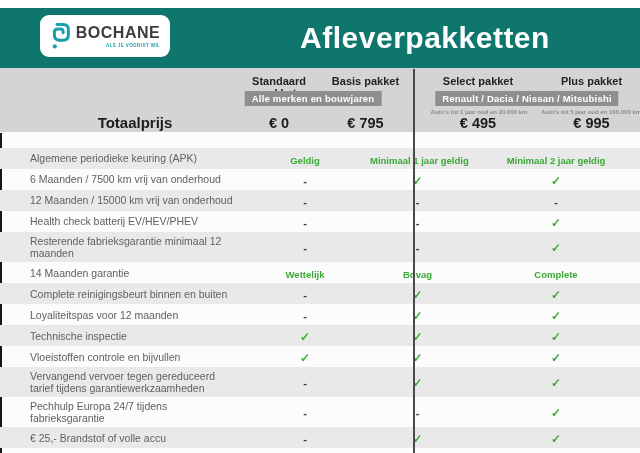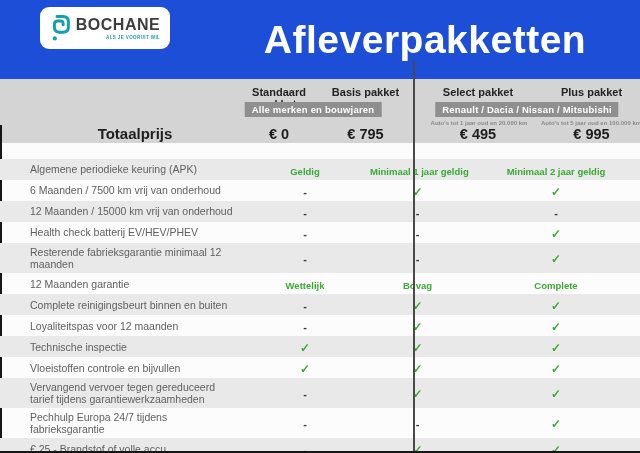--- a/index.html
+++ b/index.html
@@ -1,30 +1,30 @@
 <!DOCTYPE html>
 <html><head>
 <meta charset="utf-8">
 <style>
   * { margin:0; padding:0; box-sizing:border-box; }
   html,body { width:640px; height:453px; overflow:hidden; }
   body { font-family:"Liberation Sans", sans-serif; background:#fff; }
   .page { position:relative; width:640px; height:453px; background:#fcfcfc; }
 
   
-  .banner { position:relative; height:79px; background:#1d4ed8; display:flex; align-items:center; }
+  .banner { position:relative; height:60px; background:#0f766e; display:flex; align-items:center;margin-top:8px; }
   .logo-box { position:absolute; left:40px; top:7px; width:130px; height:42px;
               background:#fff; border-radius:9px; display:flex; align-items:center;
               justify-content:center; gap:5px; }
   .logo-glyph { flex:0 0 auto; margin-top:2px; }
   .logo-text { display:flex; flex-direction:column; align-items:flex-end; }
   .brand { font-size:16px; font-weight:bold; color:#3d3d3f; letter-spacing:0.5px; line-height:1; }
   .tagline { font-size:4.5px; font-weight:bold; color:#16a0ab; letter-spacing:0.4px; margin-top:2px; }
   .page-title { position:absolute; left:50%; top:50%; transform:translate(-50%,-50%);
-                margin-left:105px; color:#fff; font-size:39px; font-weight:bold; letter-spacing:0.5px; }
+                margin-left:105px; color:#fff; font-size:30px; font-weight:bold; letter-spacing:0.5px; }
 
   
   .thead { position:relative; height:64px; background:#d4d4d4; }
   .grid { display:grid; grid-template-columns:240px 78px 95px 130px 97px; }
   .pkg-titles { padding-top:7px; }
   .pkg-title { text-align:center; font-size:11px; font-weight:bold; color:#232323; }
   .badge { position:absolute; top:23px; transform:translateX(-50%); background:#8f8f8f;
            color:#fff; font-size:9.5px; font-weight:bold; padding:2px 7px; white-space:nowrap;
            letter-spacing:0.2px; }
   .badge-left { left:313px; }
@@ -130,21 +130,21 @@
 
   <div class="row grid stripe">
     <div class="cell label">Resterende fabrieksgarantie minimaal 12 maanden</div>
     <div class="cell val"><span class="dash">-</span></div>
     <div class="cell val"><span class="dash">-</span></div>
     <div class="cell val"><span class="check">✓</span></div>
     <div class="cell val"><span class="dash">-</span></div>
   </div>
 
   <div class="row grid">
-    <div class="cell label">12 Maanden  garantie</div>
+    <div class="cell label">14 Maanden  garantie</div>
     <div class="cell val"><span class="text-val">Wettelijk</span></div>
     <div class="cell val"><span class="text-val">Bovag</span></div>
     <div class="cell val"><span class="text-val">Complete</span></div>
     <div class="cell val"><span class="text-val">Bovag</span></div>
   </div>
 
   <div class="row grid stripe">
     <div class="cell label">Complete reinigingsbeurt binnen en buiten</div>
     <div class="cell val"><span class="dash">-</span></div>
     <div class="cell val"><span class="check">✓</span></div>

